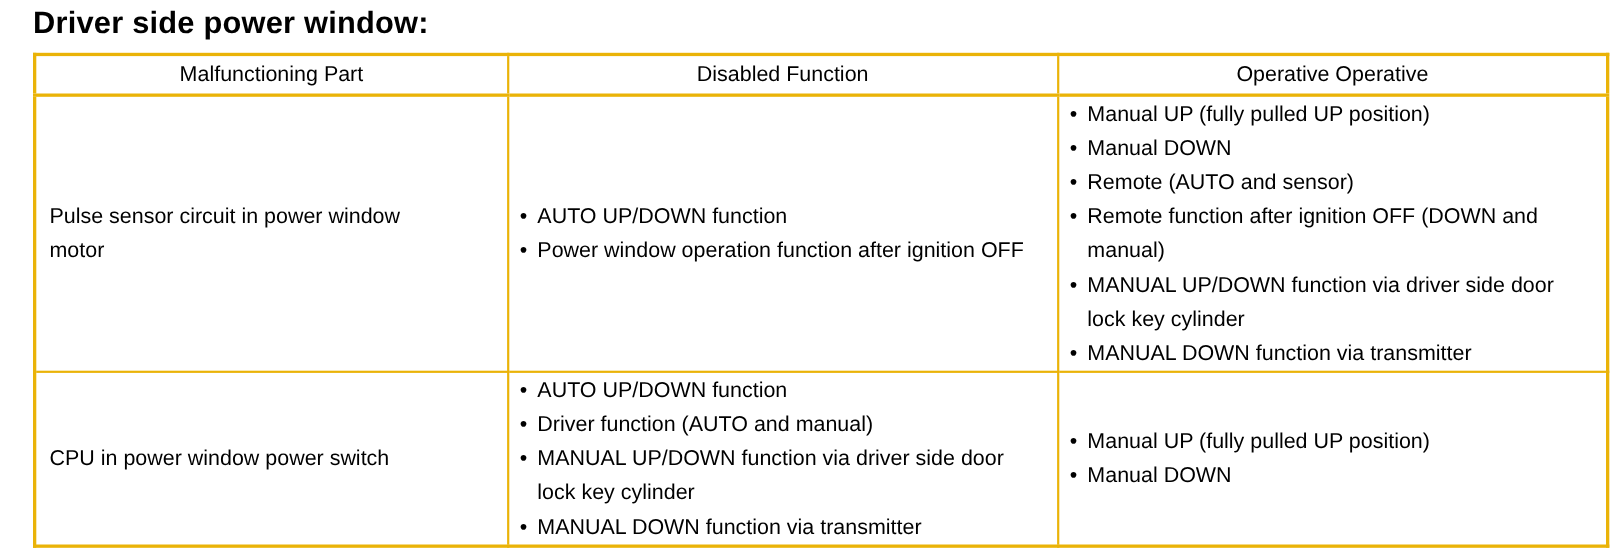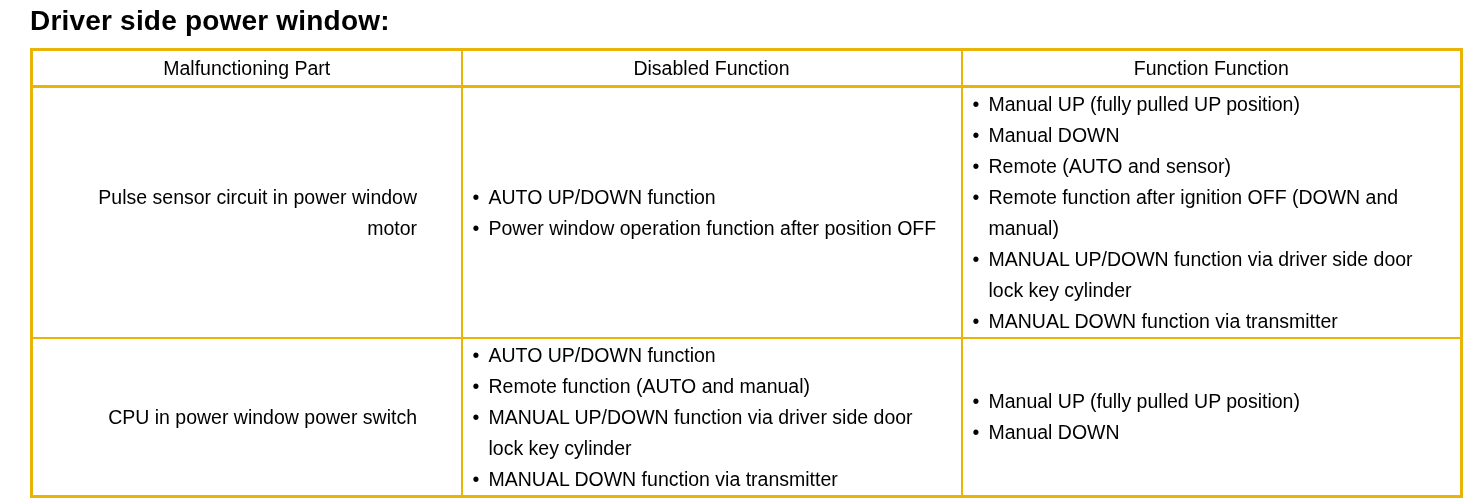--- a/index.html
+++ b/index.html
@@ -50,21 +50,20 @@
     font-size: 19.5px;
     line-height: 31px;
   }
   .col-part  { width: 430px; }
   .col-dis   { width: 500px; }
   .col-op    { width: 500px; }
   .row-1 td  { height: 245px; }
   .row-2 td  { height: 152px; }
   .part-cell {
     padding: 2px 12px;
-    text-align: right;
   }
   .part-cell .part-text {
     max-width: 372px;
   }
   .list-cell {
     padding: 0 6px 0 10px;
   }
   .li {
     display: flex;
     align-items: flex-start;
@@ -89,36 +88,36 @@
   <table class="fn-table">
     <colgroup>
       <col class="col-part">
       <col class="col-dis">
       <col class="col-op">
     </colgroup>
     <thead>
       <tr>
         <th>Malfunctioning Part</th>
         <th>Disabled Function</th>
-        <th>Function Function</th>
+        <th>Operative Operative</th>
       </tr>
     </thead>
     <tbody>
       <tr class="row-1">
         <td class="part-cell">
           <div class="part-text">Pulse sensor circuit in power window motor</div>
         </td>
         <td class="list-cell">
           <div class="li">
             <span class="bullet">•</span>
             <span class="li-text">AUTO UP/DOWN function</span>
           </div>
           <div class="li">
             <span class="bullet">•</span>
-            <span class="li-text">Power window operation function after position OFF</span>
+            <span class="li-text">Power window operation function after ignition OFF</span>
           </div>
         </td>
         <td class="list-cell">
           <div class="li">
             <span class="bullet">•</span>
             <span class="li-text">Manual UP (fully pulled UP position)</span>
           </div>
           <div class="li">
             <span class="bullet">•</span>
             <span class="li-text">Manual DOWN</span>
@@ -145,21 +144,21 @@
         <td class="part-cell">
           <div class="part-text">CPU in power window power switch</div>
         </td>
         <td class="list-cell">
           <div class="li">
             <span class="bullet">•</span>
             <span class="li-text">AUTO UP/DOWN function</span>
           </div>
           <div class="li">
             <span class="bullet">•</span>
-            <span class="li-text">Remote function (AUTO and manual)</span>
+            <span class="li-text">Driver function (AUTO and manual)</span>
           </div>
           <div class="li">
             <span class="bullet">•</span>
             <span class="li-text">MANUAL UP/DOWN function via driver side door lock key cylinder</span>
           </div>
           <div class="li">
             <span class="bullet">•</span>
             <span class="li-text">MANUAL DOWN function via transmitter</span>
           </div>
         </td>

